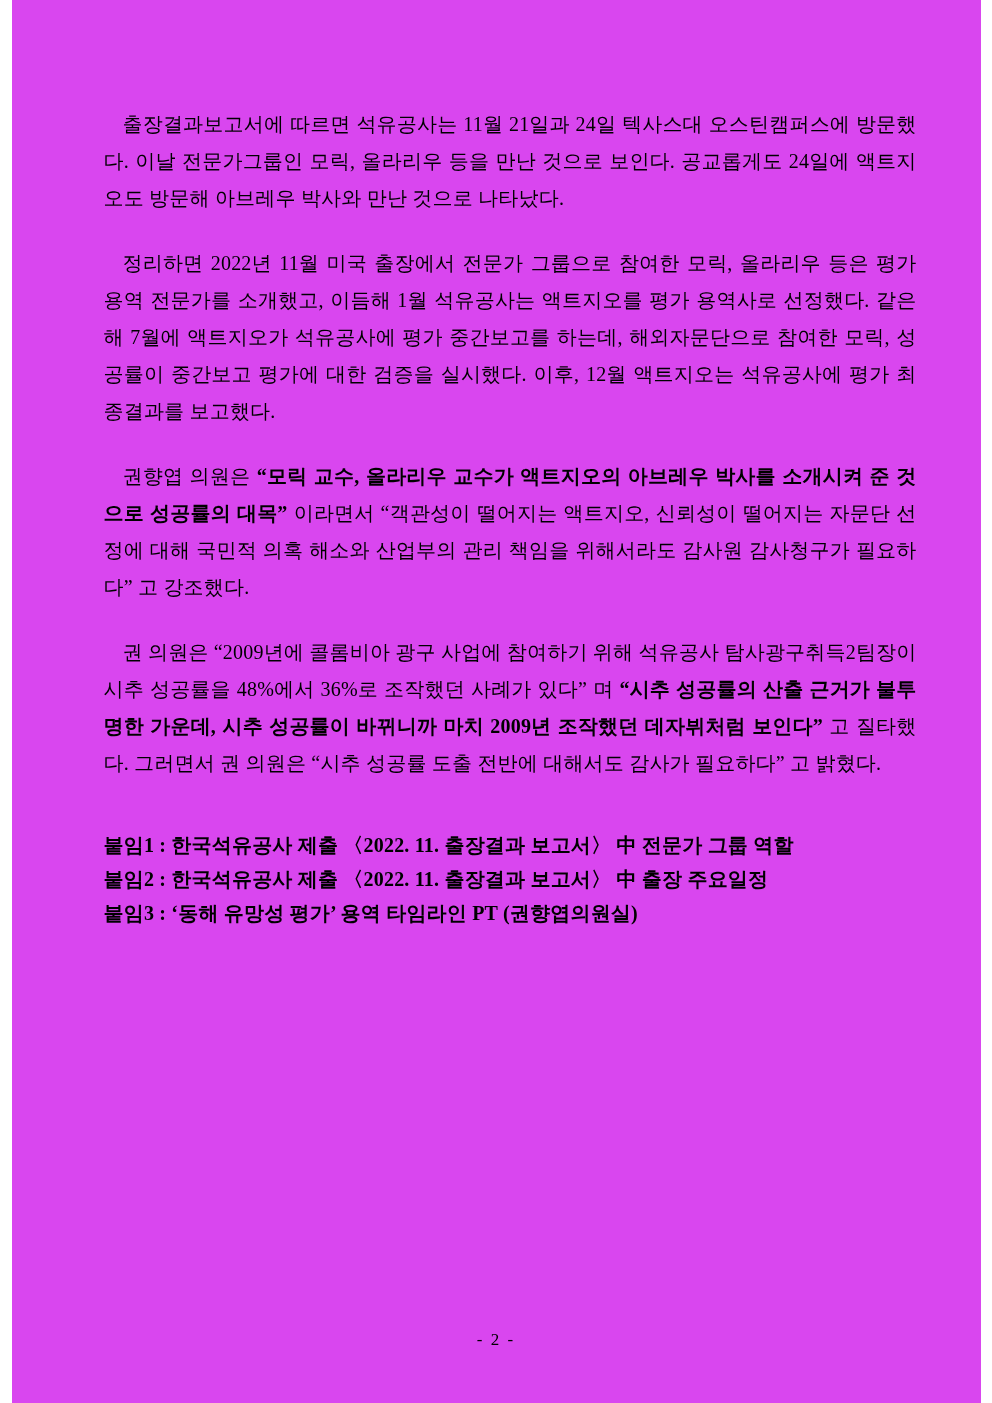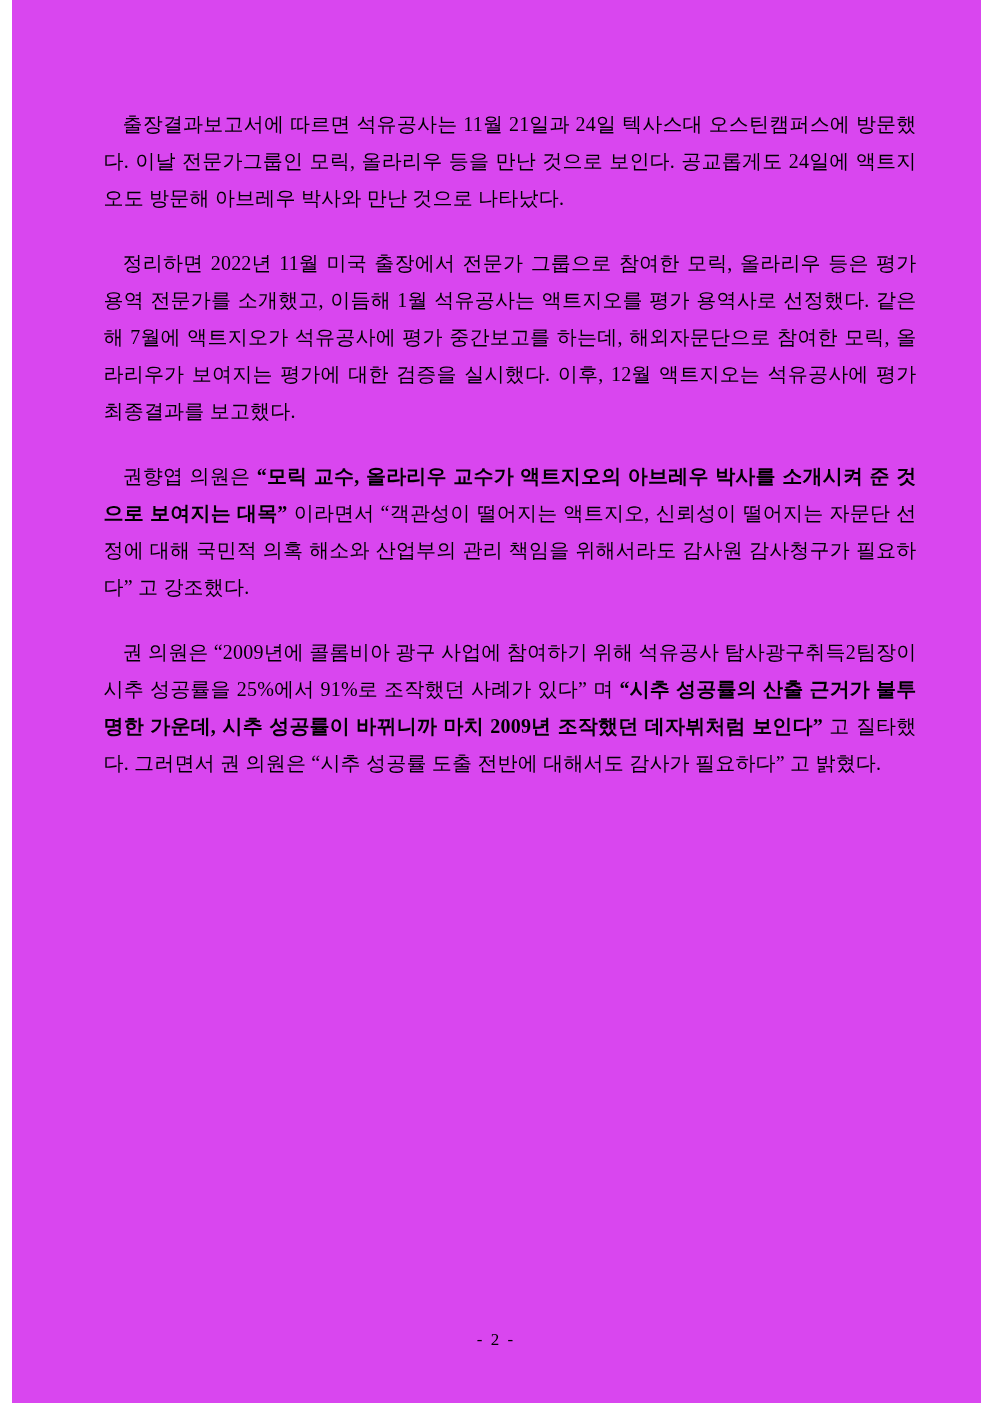--- a/index.html
+++ b/index.html
@@ -59,24 +59,29 @@
   }
 </style>
 </head>
 <body>
 
 <div class="page">
   <div class="content">
 
     <p class="para"><span>출장결과보고서에 따르면 석유공사는 11월 21일과 24일 텍사스대 오스틴캠퍼스에 방문했다. 이날 전문가그룹인 모릭, 올라리우 등을 만난 것으로 보인다. 공교롭게도 24일에 액트지오도 방문해 아브레우 박사와 만난 것으로 나타났다.</span></p>
 
-    <p class="para"><span>정리하면 2022년 11월 미국 출장에서 전문가 그룹으로 참여한 모릭, 올라리우 등은 평가 용역 전문가를 소개했고, 이듬해 1월 석유공사는 액트지오를 평가 용역사로 선정했다. 같은 해 7월에 액트지오가 석유공사에 평가 중간보고를 하는데, 해외자문단으로 참여한 모릭, 올라리우가 보여지는 평가에 대한 검증을 실시했다. 이후, 12월 액트지오는 석유공사에 평가 최종결과를 보고했다.</span></p>
+    <p class="para"><span>정리하면 2022년 11월 미국 출장에서 전문가 그룹으로 참여한 모릭, 올라리우 등은 평가 용역 전문가를 소개했고, 이듬해 1월 석유공사는 액트지오를 평가 용역사로 선정했다. 같은 해 7월에 액트지오가 석유공사에 평가 중간보고를 하는데, 해외자문단으로 참여한 모릭, 성공률이 중간보고 평가에 대한 검증을 실시했다. 이후, 12월 액트지오는 석유공사에 평가 최종결과를 보고했다.</span></p>
 
-    <p class="para"><span>권향엽 의원은 </span><b>“모릭 교수, 올라리우 교수가 액트지오의 아브레우 박사를 소개시켜 준 것으로 보여지는 대목”</b><span> 이라면서 “객관성이 떨어지는 액트지오, 신뢰성이 떨어지는 자문단 선정에 대해 국민적 의혹 해소와 산업부의 관리 책임을 위해서라도 감사원 감사청구가 필요하다” 고 강조했다.</span></p>
+    <p class="para"><span>권향엽 의원은 </span><b>“모릭 교수, 올라리우 교수가 액트지오의 아브레우 박사를 소개시켜 준 것으로 성공률의 대목”</b><span> 이라면서 “객관성이 떨어지는 액트지오, 신뢰성이 떨어지는 자문단 선정에 대해 국민적 의혹 해소와 산업부의 관리 책임을 위해서라도 감사원 감사청구가 필요하다” 고 강조했다.</span></p>
 
 
-    <p class="para"><span>권 의원은 “2009년에 콜롬비아 광구 사업에 참여하기 위해 석유공사 탐사광구취득2팀장이 시추 성공률을 25%에서 91%로 조작했던 사례가 있다” 며 </span><b>“시추 성공률의 산출 근거가 불투명한 가운데, 시추 성공률이 바뀌니까 마치 2009년 조작했던 데자뷔처럼 보인다”</b><span> 고 질타했다. 그러면서 권 의원은 “시추 성공률 도출 전반에 대해서도 감사가 필요하다” 고 밝혔다.</span></p>
+    <p class="para"><span>권 의원은 “2009년에 콜롬비아 광구 사업에 참여하기 위해 석유공사 탐사광구취득2팀장이 시추 성공률을 48%에서 36%로 조작했던 사례가 있다” 며 </span><b>“시추 성공률의 산출 근거가 불투명한 가운데, 시추 성공률이 바뀌니까 마치 2009년 조작했던 데자뷔처럼 보인다”</b><span> 고 질타했다. 그러면서 권 의원은 “시추 성공률 도출 전반에 대해서도 감사가 필요하다” 고 밝혔다.</span></p>
 
+    <div class="attachments">
+      <p class="attachment">붙임1 : 한국석유공사 제출 〈2022. 11. 출장결과 보고서〉 中 전문가 그룹 역할</p>
+      <p class="attachment">붙임2 : 한국석유공사 제출 〈2022. 11. 출장결과 보고서〉 中 출장 주요일정</p>
+      <p class="attachment">붙임3 :  ‘동해 유망성 평가’  용역 타임라인 PT (권향엽의원실)</p>
+    </div>
 
   </div>
 
   <div class="page-number">- 2 -</div>
 </div>
 
 </body></html>

